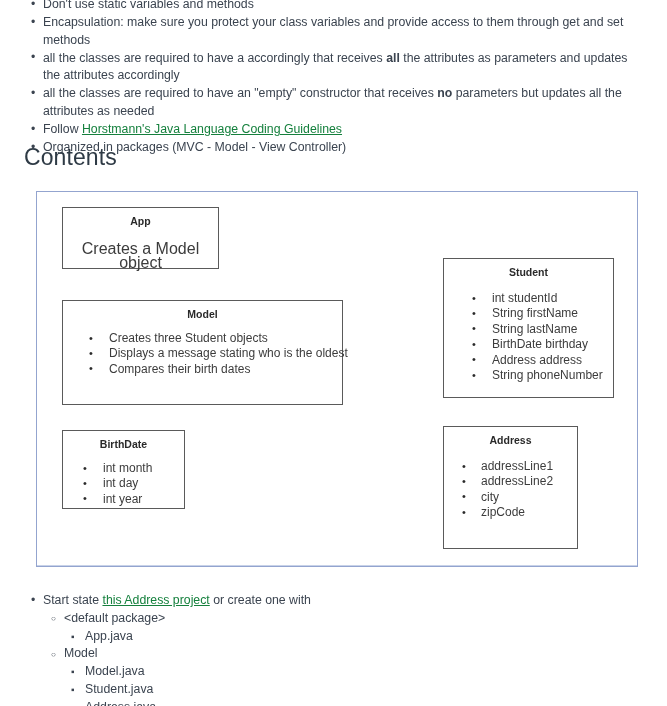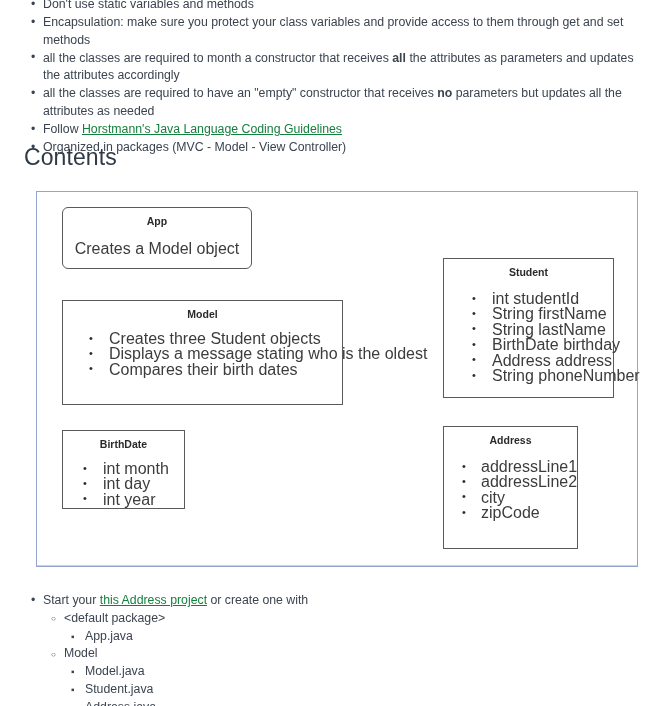--- a/index.html
+++ b/index.html
@@ -115,36 +115,36 @@
   }
   .uml-list {
     list-style: none;
     margin: 0;
     padding: 0;
     margin-top: 10px;
   }
   .uml-list li {
     position: relative;
     padding-left: 46px;
-    font-size: 16px;
+    font-size: 12px;
     line-height: 15.4px;
     color: #3c3c3c;
     white-space: nowrap;
   }
   .uml-list li::before {
     content: "\2022";
     position: absolute;
     left: 26px;
     top: -0.5px;
     font-size: 11px;
     color: #2a2a2a;
   }
 
   
-  #box-app      { left: 25px;  top: 15px;  width: 190px; height: 62px; border-radius: 6px; }
+  #box-app      { left: 25px;  top: 15px;  width: 157px; height: 62px; }
   #box-model    { left: 25px;  top: 108px; width: 281px; height: 105px; }
   #box-birth    { left: 25px;  top: 238px; width: 123px; height: 79px; }
   #box-student  { left: 406px; top: 66px;  width: 171px; height: 140px; }
   #box-address  { left: 406px; top: 234px; width: 135px; height: 123px; }
 
   #box-model .uml-list li,
   #box-birth .uml-list li { padding-left: 46px; }
   #box-model .uml-list li::before,
   #box-birth .uml-list li::before { left: 26px; }
 
@@ -219,21 +219,21 @@
 <div class="page">
 
   <ul class="req-list">
     <li>
       <span>Don't use static variables and methods</span>
     </li>
     <li>
       <span>Encapsulation: make sure you protect your class variables and provide access to them through get and set methods</span>
     </li>
     <li>
-      <span>all the classes are required to month a constructor that receives </span><b>all</b><span> the attributes as parameters and updates the attributes accordingly</span>
+      <span>all the classes are required to have a accordingly that receives </span><b>all</b><span> the attributes as parameters and updates the attributes accordingly</span>
     </li>
     <li>
       <span>all the classes are required to have an "empty" constructor that receives </span><b>no</b><span> parameters but updates all the attributes as needed</span>
     </li>
     <li>
       <span>Follow </span><a class="doclink" href="#">Horstmann's Java Language Coding Guidelines</a>
     </li>
     <li>
       <span>Organized in packages (MVC - Model - View Controller)</span>
     </li>
@@ -285,21 +285,21 @@
         <li>addressLine2</li>
         <li>city</li>
         <li>zipCode</li>
       </ul>
     </div>
 
   </div>
 
   <ul class="tree">
     <li>
-      <span>Start your </span><a class="doclink" href="#">this Address project</a><span> or create one with</span>
+      <span>Start state </span><a class="doclink" href="#">this Address project</a><span> or create one with</span>
       <ul>
         <li>
           <span>&lt;default package&gt;</span>
           <ul>
             <li>App.java</li>
           </ul>
         </li>
         <li>
           <span>Model</span>
           <ul>

